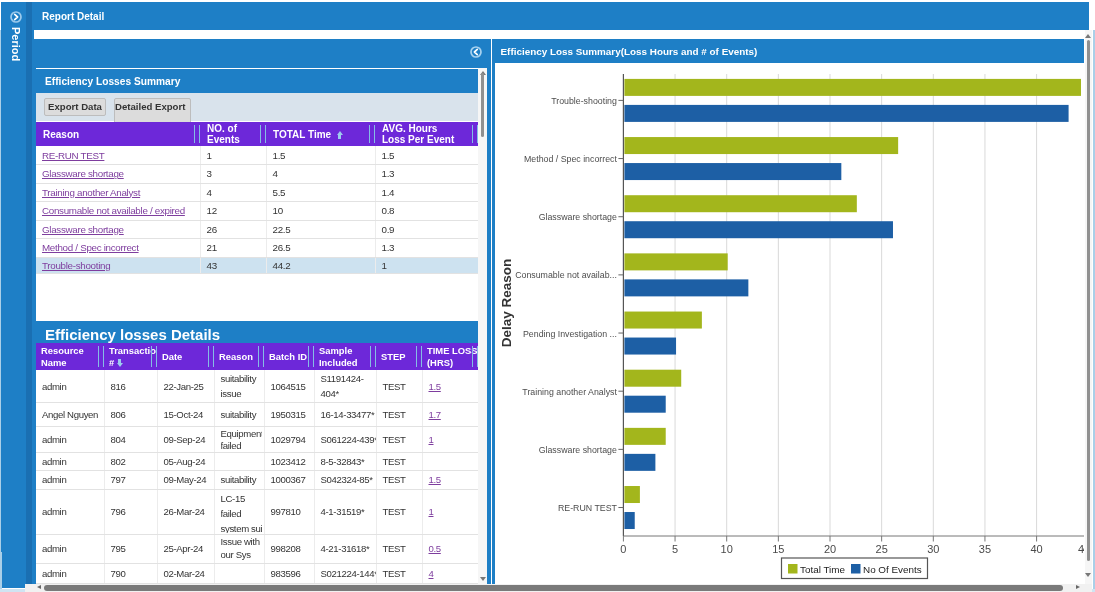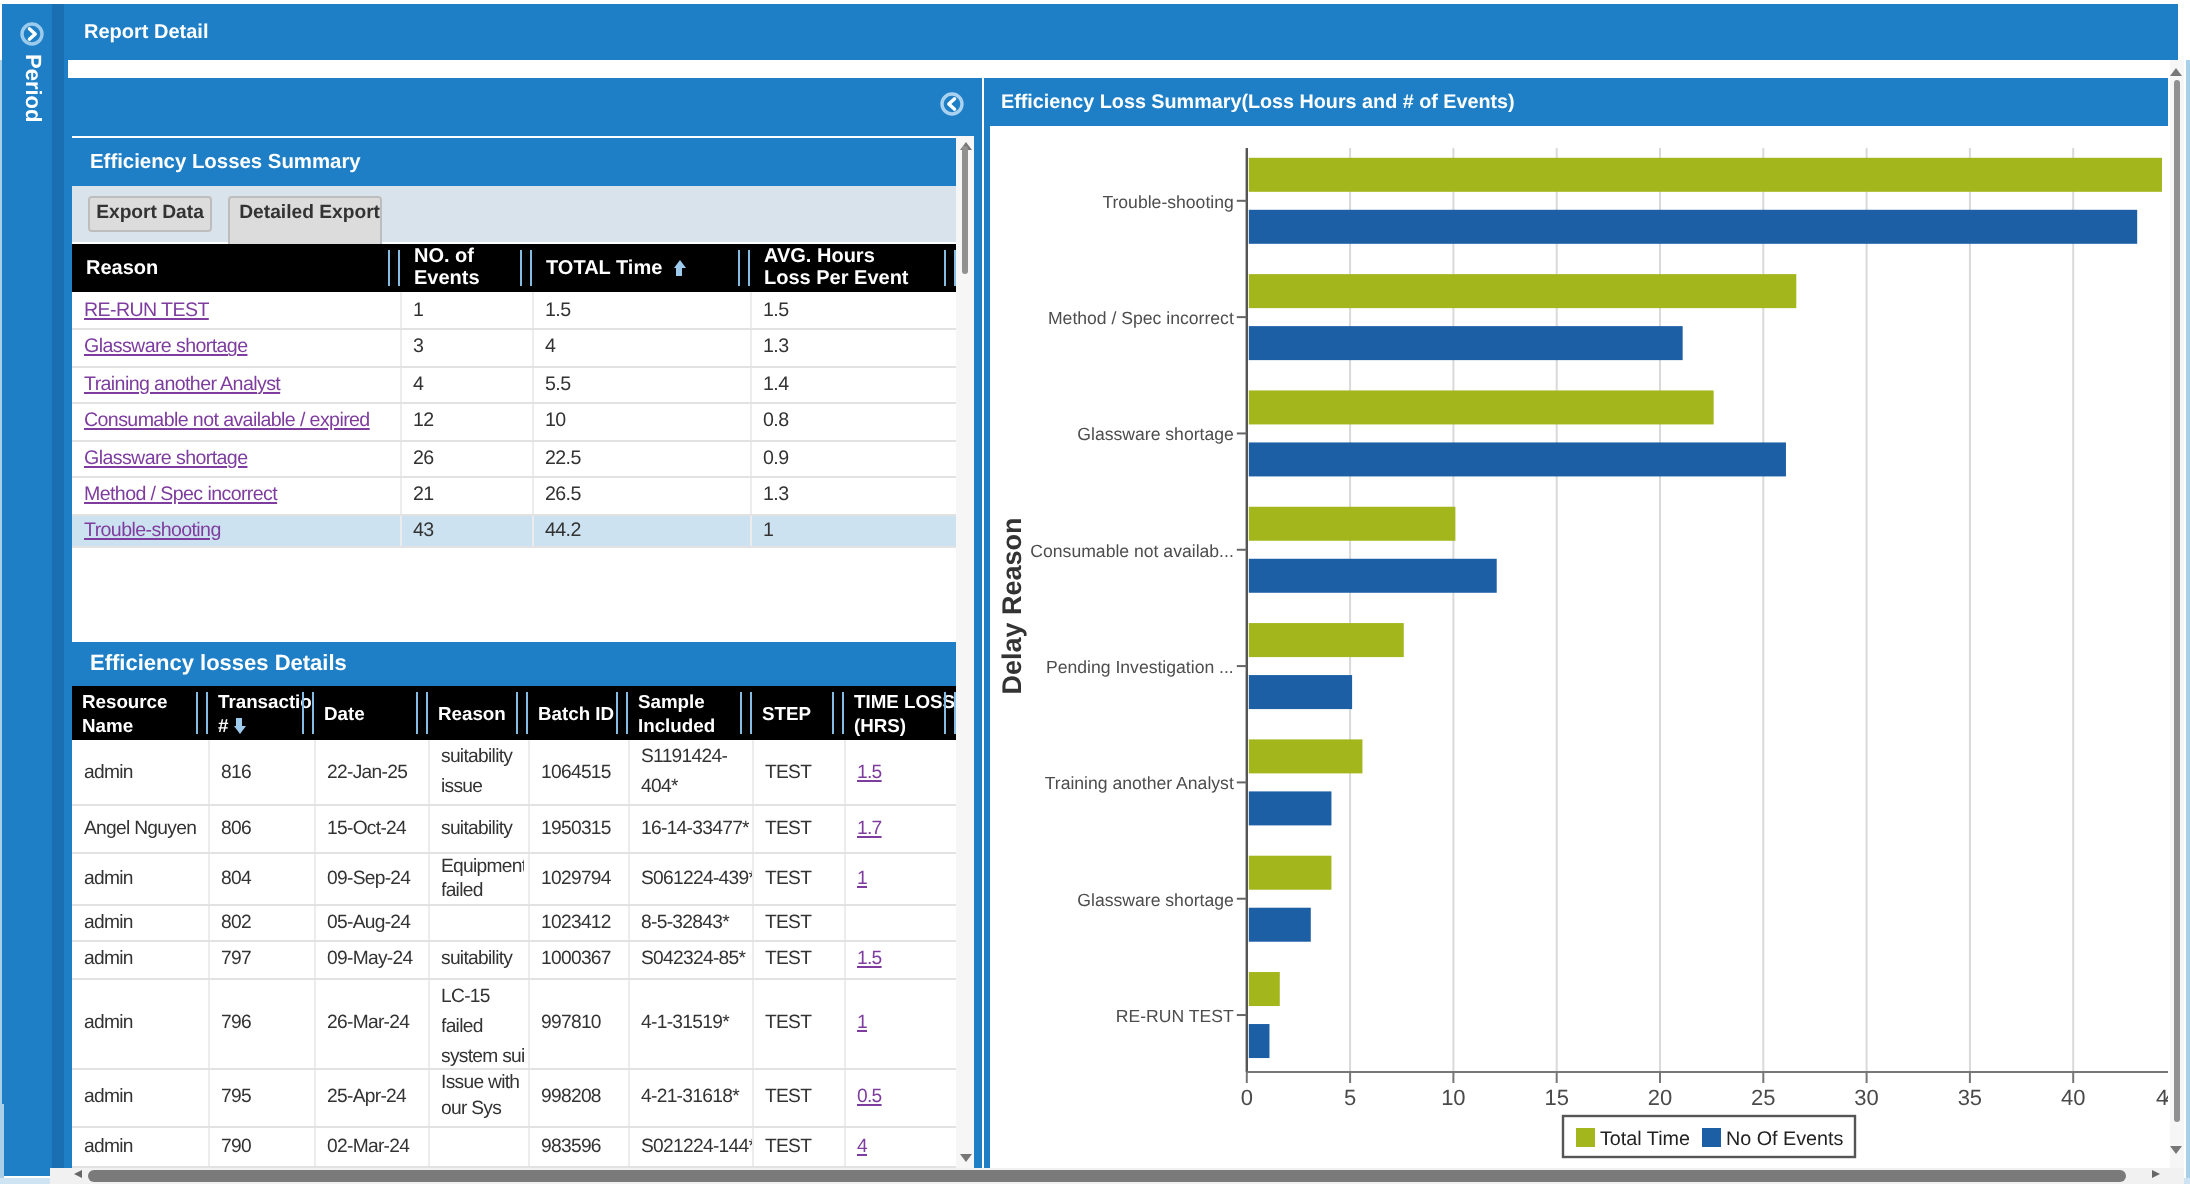--- a/index.html
+++ b/index.html
@@ -33,21 +33,21 @@
 
 <div class="abs blue" style="left:31.5px;top:39px;width:459px;height:545px;"></div>
 
 <div class="abs" style="left:36px;top:67.5px;width:450.5px;height:516.5px;background:#fff;overflow:hidden;">
 
   <div class="abs blue" style="left:0;top:1.2px;width:442px;height:24px;"></div>
   <div class="abs wtxt" style="left:9px;top:8px;font-size:10.2px;">Efficiency Losses Summary</div>
 
   <div class="abs" style="left:0;top:25.2px;width:442px;height:28.5px;background:#d9e3ec;"></div>
   <div class="abs" style="left:8px;top:30px;width:62px;height:18px;background:#dcdcdc;border:1px solid #bdbdbd;border-radius:2px;font-size:9.6px;font-weight:bold;color:#333;text-align:center;line-height:16px;">Export Data</div>
-  <div class="abs" style="left:78px;top:30px;width:77px;height:28px;background:#dcdcdc;border:1px solid #bdbdbd;border-radius:2px;font-size:9.6px;font-weight:bold;color:#333;text-align:right;line-height:16px;">Detailed Export</div>
+  <div class="abs" style="left:78px;top:30px;width:77px;height:28px;background:#dcdcdc;border:1px solid #bdbdbd;border-radius:2px;font-size:9.6px;font-weight:bold;color:#333;text-align:left;line-height:16px;">Detailed Export</div>
 
   <div class="abs" style="left:0;top:54.5px;width:442px;">
     <table id="sumtab" style="width:442px;border-collapse:collapse;table-layout:fixed;font-size:10px;color:#333;">
       <colgroup>
           <col style="width:164px">
           <col style="width:66px">
           <col style="width:109px">
           <col style="width:103px">
         </colgroup>
       <thead>
@@ -99,21 +99,21 @@
             <td><a>Trouble-shooting</a></td>
             <td>43</td>
             <td>44.2</td>
             <td>1</td>
           </tr>
       </tbody>
     </table>
   </div>
 
   <div class="abs blue" style="left:0;top:253.1px;width:442px;height:22px;"></div>
-  <div class="abs wtxt" style="left:9px;top:258.6px;font-size:11px;text-align:center;">Efficiency losses Details</div>
+  <div class="abs wtxt" style="left:9px;top:258.6px;font-size:15px;text-align:center;">Efficiency losses Details</div>
 
   <div class="abs" style="left:0;top:275.9px;width:442px;">
     <table id="dettab" style="width:442px;border-collapse:collapse;table-layout:fixed;font-size:10px;color:#333;">
       <colgroup>
           <col style="width:68px">
           <col style="width:53px">
           <col style="width:57px">
           <col style="width:50px">
           <col style="width:50px">
           <col style="width:62px">
@@ -328,21 +328,21 @@
 <div class="abs" style="left:1084.8px;top:34px;width:0;height:0;border-left:3px solid transparent;border-right:3px solid transparent;border-bottom:4.5px solid #777;"></div>
 <div class="abs" style="left:1086.5px;top:40px;width:3px;height:521px;background:#909090;border-radius:2px;"></div>
 <div class="abs" style="left:1084.8px;top:573px;width:0;height:0;border-left:3px solid transparent;border-right:3px solid transparent;border-top:4.5px solid #777;"></div>
 
 <div class="abs" style="left:25px;top:584px;width:1067px;height:7.5px;background:#f1f1f1;"></div>
 <div class="abs" style="left:37px;top:585.2px;width:0;height:0;border-top:2.8px solid transparent;border-bottom:2.8px solid transparent;border-right:4.5px solid #666;"></div>
 <div class="abs" style="left:44px;top:585px;width:1019px;height:5.5px;background:#7a7a7a;border-radius:3px;"></div>
 <div class="abs" style="left:1076px;top:585.2px;width:0;height:0;border-top:2.8px solid transparent;border-bottom:2.8px solid transparent;border-left:4.5px solid #666;"></div>
 
 <style>
-  th.h { background:#000000; color:#fff; font-weight:bold; font-size:10px; text-align:left; padding:1px 20px 1px 7px; vertical-align:middle; line-height:11px; overflow:hidden; position:relative; }
+  th.h { background:#6d28d9; color:#fff; font-weight:bold; font-size:10px; text-align:left; padding:1px 20px 1px 7px; vertical-align:middle; line-height:11px; overflow:hidden; position:relative; }
   th.h::after { content:''; position:absolute; right:0; top:3px; bottom:3px; width:4px; border-left:1px solid #85bce4; border-right:1px solid #85bce4; }
   #sumtab td, #dettab td { border-bottom:1px solid #e2e2e2; border-right:1px solid #ececec; padding:2px 2px 2px 6px; vertical-align:middle; line-height:11px; overflow:hidden; }
   #sumtab tbody tr { height:18.5px; }
   #sumtab tbody tr:last-child { height:16.5px; }
   #sumtab td { white-space:nowrap; font-size:9.8px; letter-spacing:-0.3px; }
   #dettab td { font-size:9.6px; line-height:15px; padding-top:1px; padding-bottom:1px; letter-spacing:-0.35px; }
   tr.r796 td, tr.tight td { padding-top:0; padding-bottom:0; }
   #dettab th { font-size:9.4px; padding-left:5px; line-height:12px; }
   #dettab td.nw { white-space:nowrap; }
   #sumtab a, #dettab a { color:#7e3d9e; text-decoration:underline; }

